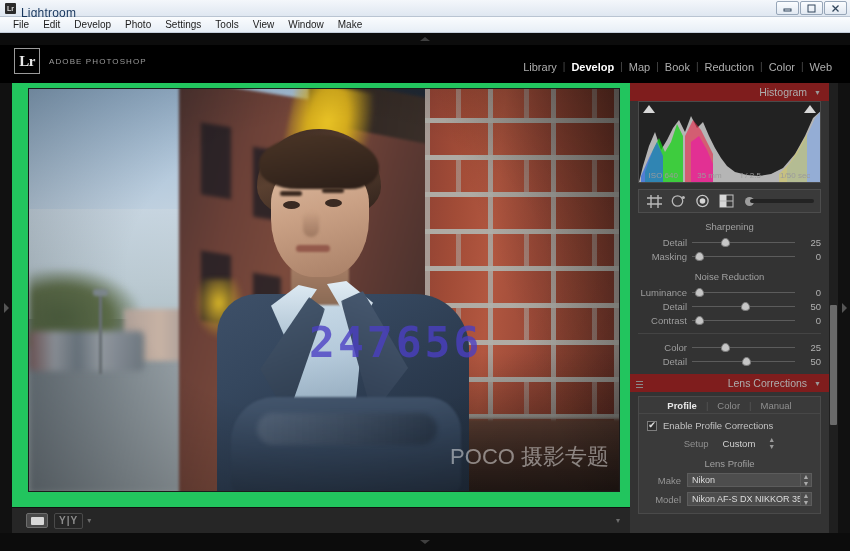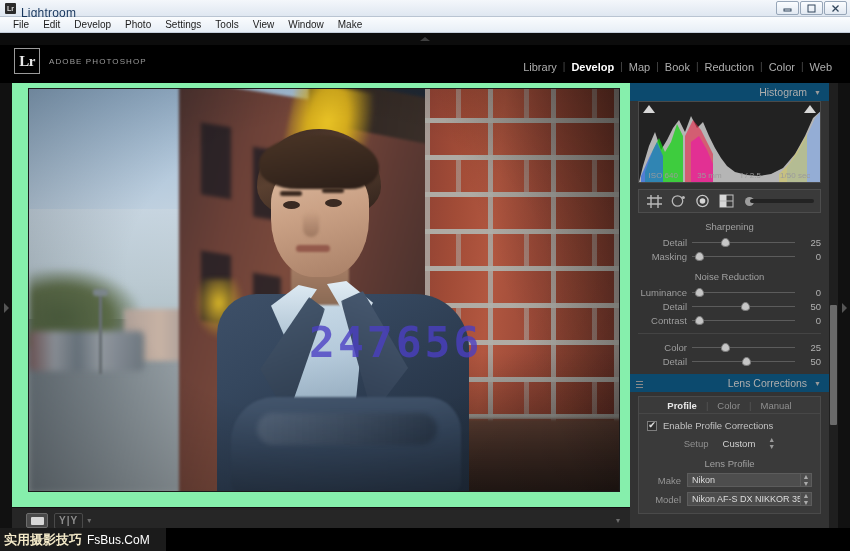--- a/index.html
+++ b/index.html
@@ -116,21 +116,21 @@
   
   .right-bar {
     position: absolute; right: 0; top: 0; width: 12px; height: 450px;
     background: #111;
     display: flex; align-items: center; justify-content: center;
   }
 
   
   .center {
     position: absolute; left: 12px; top: 0; width: 618px; height: 450px;
-    background: #86efac;
+    background: #22c55e;
   }
 
   .photo-wrap {
     position: absolute; left: 16px; top: 5px; width: 592px; height: 404px;
     border: 1px solid #1b1b1b;
     overflow: hidden;
     background: #1f2833;
   }
 
   
@@ -378,21 +378,21 @@
   .right-panel {
     position: absolute; left: 630px; top: 0; width: 208px; height: 450px;
     background: #333; overflow: hidden;
   }
   .panel-scroll { position: absolute; right: 0; top: 0; width: 9px; height: 450px; background: #1f1f1f; }
   .panel-thumb { position: absolute; right: 1px; top: 222px; width: 7px; height: 120px; background: #6a6a6a; border-radius: 1px; }
   .panel-content { position: absolute; left: 0; top: 0; width: 199px; }
 
   .panel-title {
     height: 18px; display: flex; align-items: center; justify-content: flex-end;
-    padding-right: 8px; color: #adadad; font-size: 10.5px; background: #0c4a6e;
+    padding-right: 8px; color: #adadad; font-size: 10.5px; background: #7f1d1d;
   }
   .panel-title .caret { margin-left: 7px; font-size: 7px; color: #9a9a9a; }
   .panel-title .sw { position: absolute; left: 6px; width: 7px; height: 9px; background:
       repeating-linear-gradient(0deg,#8a8a8a 0 1px, transparent 1px 3px); }
 
   .histogram {
     margin: 0 8px; height: 82px; background: #222; border: 1px solid #4a4a4a;
     position: relative; overflow: hidden;
   }
   .h-clip { position: absolute; top: 3px; width: 0; height: 0;
@@ -601,20 +601,21 @@
               <div class="nose"></div>
               <div class="mouth"></div>
               <div class="arms"></div>
               <div class="arm-fold"></div>
             </div>
 
             <div class="photo-vig"></div>
 
             <div class="wm-digits">247656</div>
             <div class="wm-poco">
+              <div class="p1">POCO 摄影专题</div>
             </div>
           </div>
 
           <div class="photo-toolbar">
             <div class="tb-icon">
                 <div class="inner"></div>
               </div>
             <div class="tb-yy">Y|Y</div>
             <div class="tb-caret">▾</div>
             <div class="tb-right">
@@ -787,21 +788,14 @@
           <div class="tri tri-right"></div>
         </div>
       </div>
     </div>
 
     <div class="bottom-strip">
       <div class="tri tri-down"></div>
     </div>
   </div>
 
-  <div class="wm-bar">
-    <div class="panelbg"></div>
-    <div class="wrap">
-      <span class="cn">实用摄影技巧</span>
-      <span class="en">FsBus.CoM</span>
-    </div>
-  </div>
 
 </div>
 
 </body></html>

